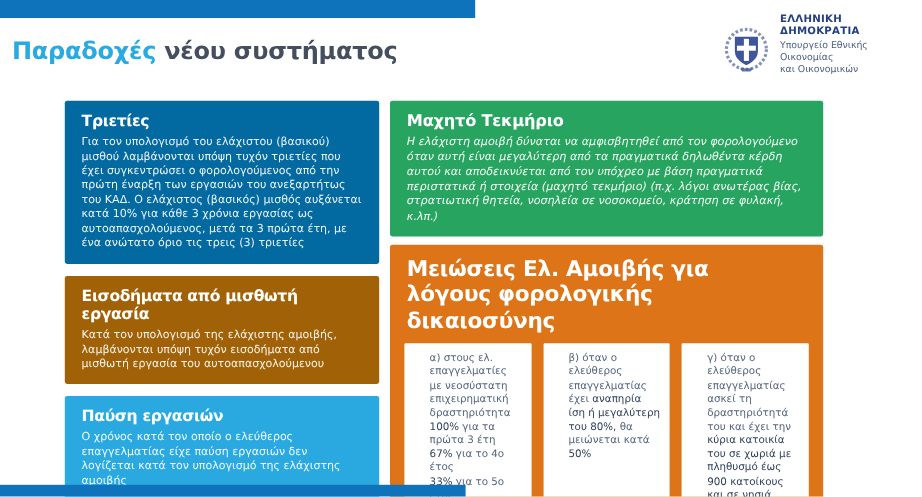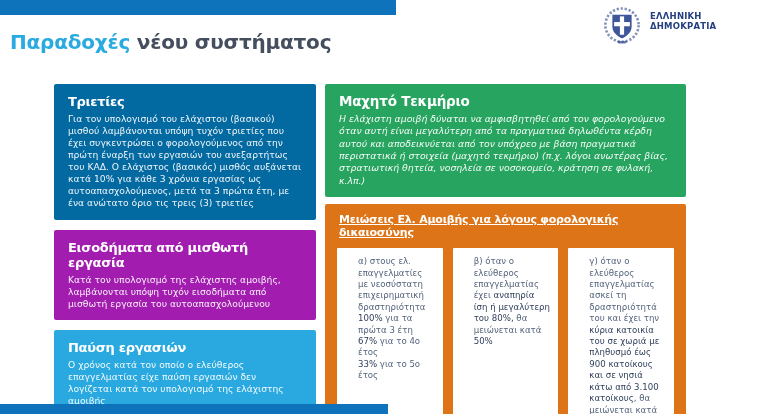--- a/index.html
+++ b/index.html
@@ -7,41 +7,41 @@
     position:relative;width:768px;height:414px;overflow:hidden;background:#ffffff;
     font-family:"DejaVu Sans","Liberation Sans",sans-serif;
   }
   .top-bar{position:absolute;left:0;top:0;width:396px;height:15px;background:#0e73bb;}
   .bottom-bar{position:absolute;left:0;top:404px;width:388px;height:10px;background:#0e73bb;}
 
   .page-title{position:absolute;left:10px;top:30px;font-size:20px;font-weight:bold;letter-spacing:-0.2px;white-space:nowrap;}
   .title-hl{color:#29aae1;text-align:right;}
   .title-rest{color:#454e5e;}
 
-  .logo{position:absolute;left:601px;top:5px;display:flex;align-items:flex-start;gap:7px;}
+  .logo{position:absolute;left:601px;top:5px;display:flex;align-items:flex-end;gap:7px;}
   .logo svg{display:block;}
   .logo-text{padding-top:6px;}
   .logo-name{font-size:8.5px;font-weight:bold;color:#24407f;letter-spacing:0.2px;}
   .logo-sub{font-size:7.8px;color:#4c5d84;line-height:1.3;margin-top:2px;}
 
   .left-col{position:absolute;left:54px;top:84px;width:262px;display:flex;flex-direction:column;gap:10px;}
   .info-box{border-radius:2px;padding:10px 14px 11px 14px;box-sizing:border-box;width:100%;}
   .box-navy{background:#0369a1;}
-  .box-blue{background:#a21caf;}
+  .box-blue{background:#a16207;}
   .box-cyan{background:#29a9e0;}
   .box-title{font-size:13px;font-weight:bold;color:#ffffff;letter-spacing:-0.3px;margin-bottom:4px;}
   .box-body{font-size:9.2px;line-height:1.3;color:rgba(255,255,255,0.93);}
 
   .right-col{position:absolute;left:325px;top:84px;width:361px;display:flex;flex-direction:column;gap:7px;}
   .green-box{background:#27a45f;border-radius:2px;padding:9px 14px 10px 14px;box-sizing:border-box;}
   .green-title{font-size:13.5px;font-weight:bold;color:#ffffff;margin-bottom:4px;letter-spacing:-0.2px;}
   .green-body{font-size:9.3px;line-height:1.33;color:rgba(255,255,255,0.95);font-style:italic;}
 
   .orange-box{background:#dd7418;border-radius:2px;padding:9px 12px 12px 12px;box-sizing:border-box;}
-  .orange-title{font-size:11px;font-weight:bold;color:#ffffff;line-height:1.18;max-width:300px;letter-spacing:-0.2px;margin:1px 0 8px 2px;text-decoration:underline;}
+  .orange-title{font-size:18px;font-weight:bold;color:#ffffff;line-height:1.18;max-width:300px;letter-spacing:-0.2px;margin:1px 0 8px 2px;}
   .cards-row{display:flex;gap:10px;align-items:stretch;}
   .card{background:#ffffff;border-radius:1px;flex:1 1 0;padding:8px 8px 9px 21px;
         font-size:8.6px;line-height:1.33;color:#54647c;}
   .card-line{margin:0;}
   .seg-bold{font-weight:normal;color:#2e3f5a;}
 </style>
 </head>
 <body>
 
 <div class="slide">
@@ -57,20 +57,24 @@
       <svg width="42" height="42" viewBox="0 0 48 48" aria-hidden="true">
         <circle cx="24" cy="23" r="19" fill="none" stroke="#6f7fae" stroke-width="3" stroke-dasharray="2.6 2" opacity="0.85"></circle>
         <path d="M18 41 h12 l-2 3 h-8 z" fill="#3f569b" opacity="0.8"></path>
         <path d="M13 11 h22 v14 c0 8.5 -11 13 -11 13 s-11 -4.5 -11 -13 z" fill="#3f569b"></path>
         <rect x="21.6" y="13" width="4.8" height="21" fill="#ffffff"></rect>
         <rect x="15" y="19.5" width="18" height="4.8" fill="#ffffff"></rect>
       </svg>
     </span>
     <div class="logo-text">
       <div class="logo-name">ΕΛΛΗΝΙΚΗ ΔΗΜΟΚΡΑΤΙΑ</div>
+      <div class="logo-sub">
+        <span>Υπουργείο Εθνικής Οικονομίας</span><br>
+        <span>και Οικονομικών</span>
+      </div>
     </div>
   </div>
 
   <div class="left-col">
     <div class="info-box box-navy">
       <div class="box-title">Τριετίες</div>
       <div class="box-body">Για τον υπολογισμό του ελάχιστου (βασικού) μισθού λαμβάνονται υπόψη τυχόν τριετίες που έχει συγκεντρώσει ο φορολογούμενος από την πρώτη έναρξη των εργασιών του ανεξαρτήτως του ΚΑΔ. Ο ελάχιστος (βασικός) μισθός αυξάνεται κατά 10% για κάθε 3 χρόνια εργασίας ως αυτοαπασχολούμενος, μετά τα 3 πρώτα έτη, με ένα ανώτατο όριο τις τρεις (3) τριετίες</div>
     </div>
     <div class="info-box box-blue">
       <div class="box-title">Εισοδήματα από μισθωτή εργασία</div>

